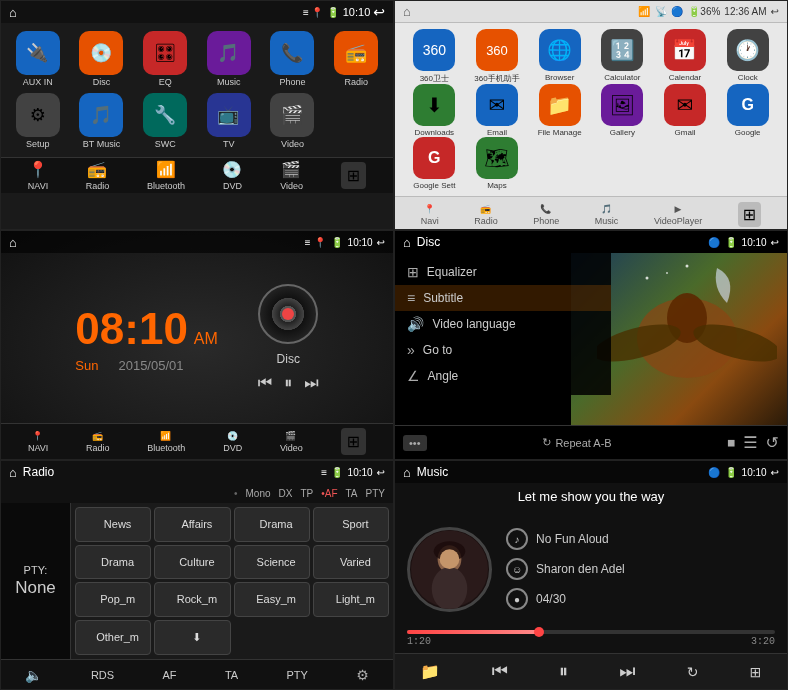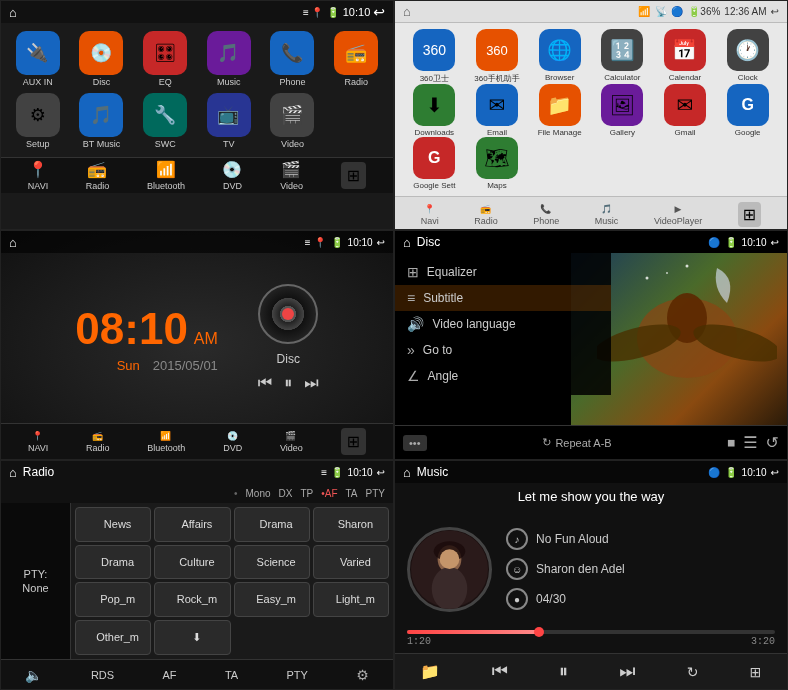--- a/index.html
+++ b/index.html
@@ -285,21 +285,21 @@
       <span>10:10</span>
       <span style="cursor:pointer;">↩</span>
     </div>
   </div>
   <div class="clock-area">
     <div class="time-display">
       <div style="display:flex;align-items:baseline;gap:6px;">
         <span style="color:#ff6600;font-size:44px;font-weight:bold;">08:10</span>
         <span style="color:#ff6600;font-size:16px;">AM</span>
       </div>
-      <div style="display:flex;gap:13px;font-size:13px;margin-top:4px;justify-content:flex-end;">
+      <div style="display:flex;gap:20px;font-size:13px;margin-top:4px;">
         <span style="color:#ff6600;">Sun</span>
         <span style="color:#888;">2015/05/01</span>
       </div>
     </div>
     <div class="disc-player">
       <div class="disc-circle">
         <div class="disc-center"></div>
       </div>
       <span style="color:#ccc;font-size:12px;">Disc</span>
       <div class="disc-controls">
@@ -419,34 +419,34 @@
     <span>Mono</span>
     <span>DX</span>
     <span>TP</span>
     <span style="color:#e55;">•AF</span>
     <span>TA</span>
     <span>PTY</span>
   </div>
   <div class="radio-main">
     <div class="pty-label">
       <span style="font-size:11px;color:#ccc;">PTY:</span>
-      <span style="font-size:11px;color:#ccc;text-align:center;">None</span>
+      <span style="font-size:17px;color:#ccc;text-align:center;">None</span>
     </div>
     <div class="radio-buttons">
       <div class="radio-btn">
           <span>News</span>
         </div>
       <div class="radio-btn">
           <span>Affairs</span>
         </div>
       <div class="radio-btn">
           <span>Drama</span>
         </div>
       <div class="radio-btn">
-          <span>Sharon</span>
+          <span>Sport</span>
         </div>
       <div class="radio-btn">
           <span>Drama</span>
         </div>
       <div class="radio-btn">
           <span>Culture</span>
         </div>
       <div class="radio-btn">
           <span>Science</span>
         </div>

